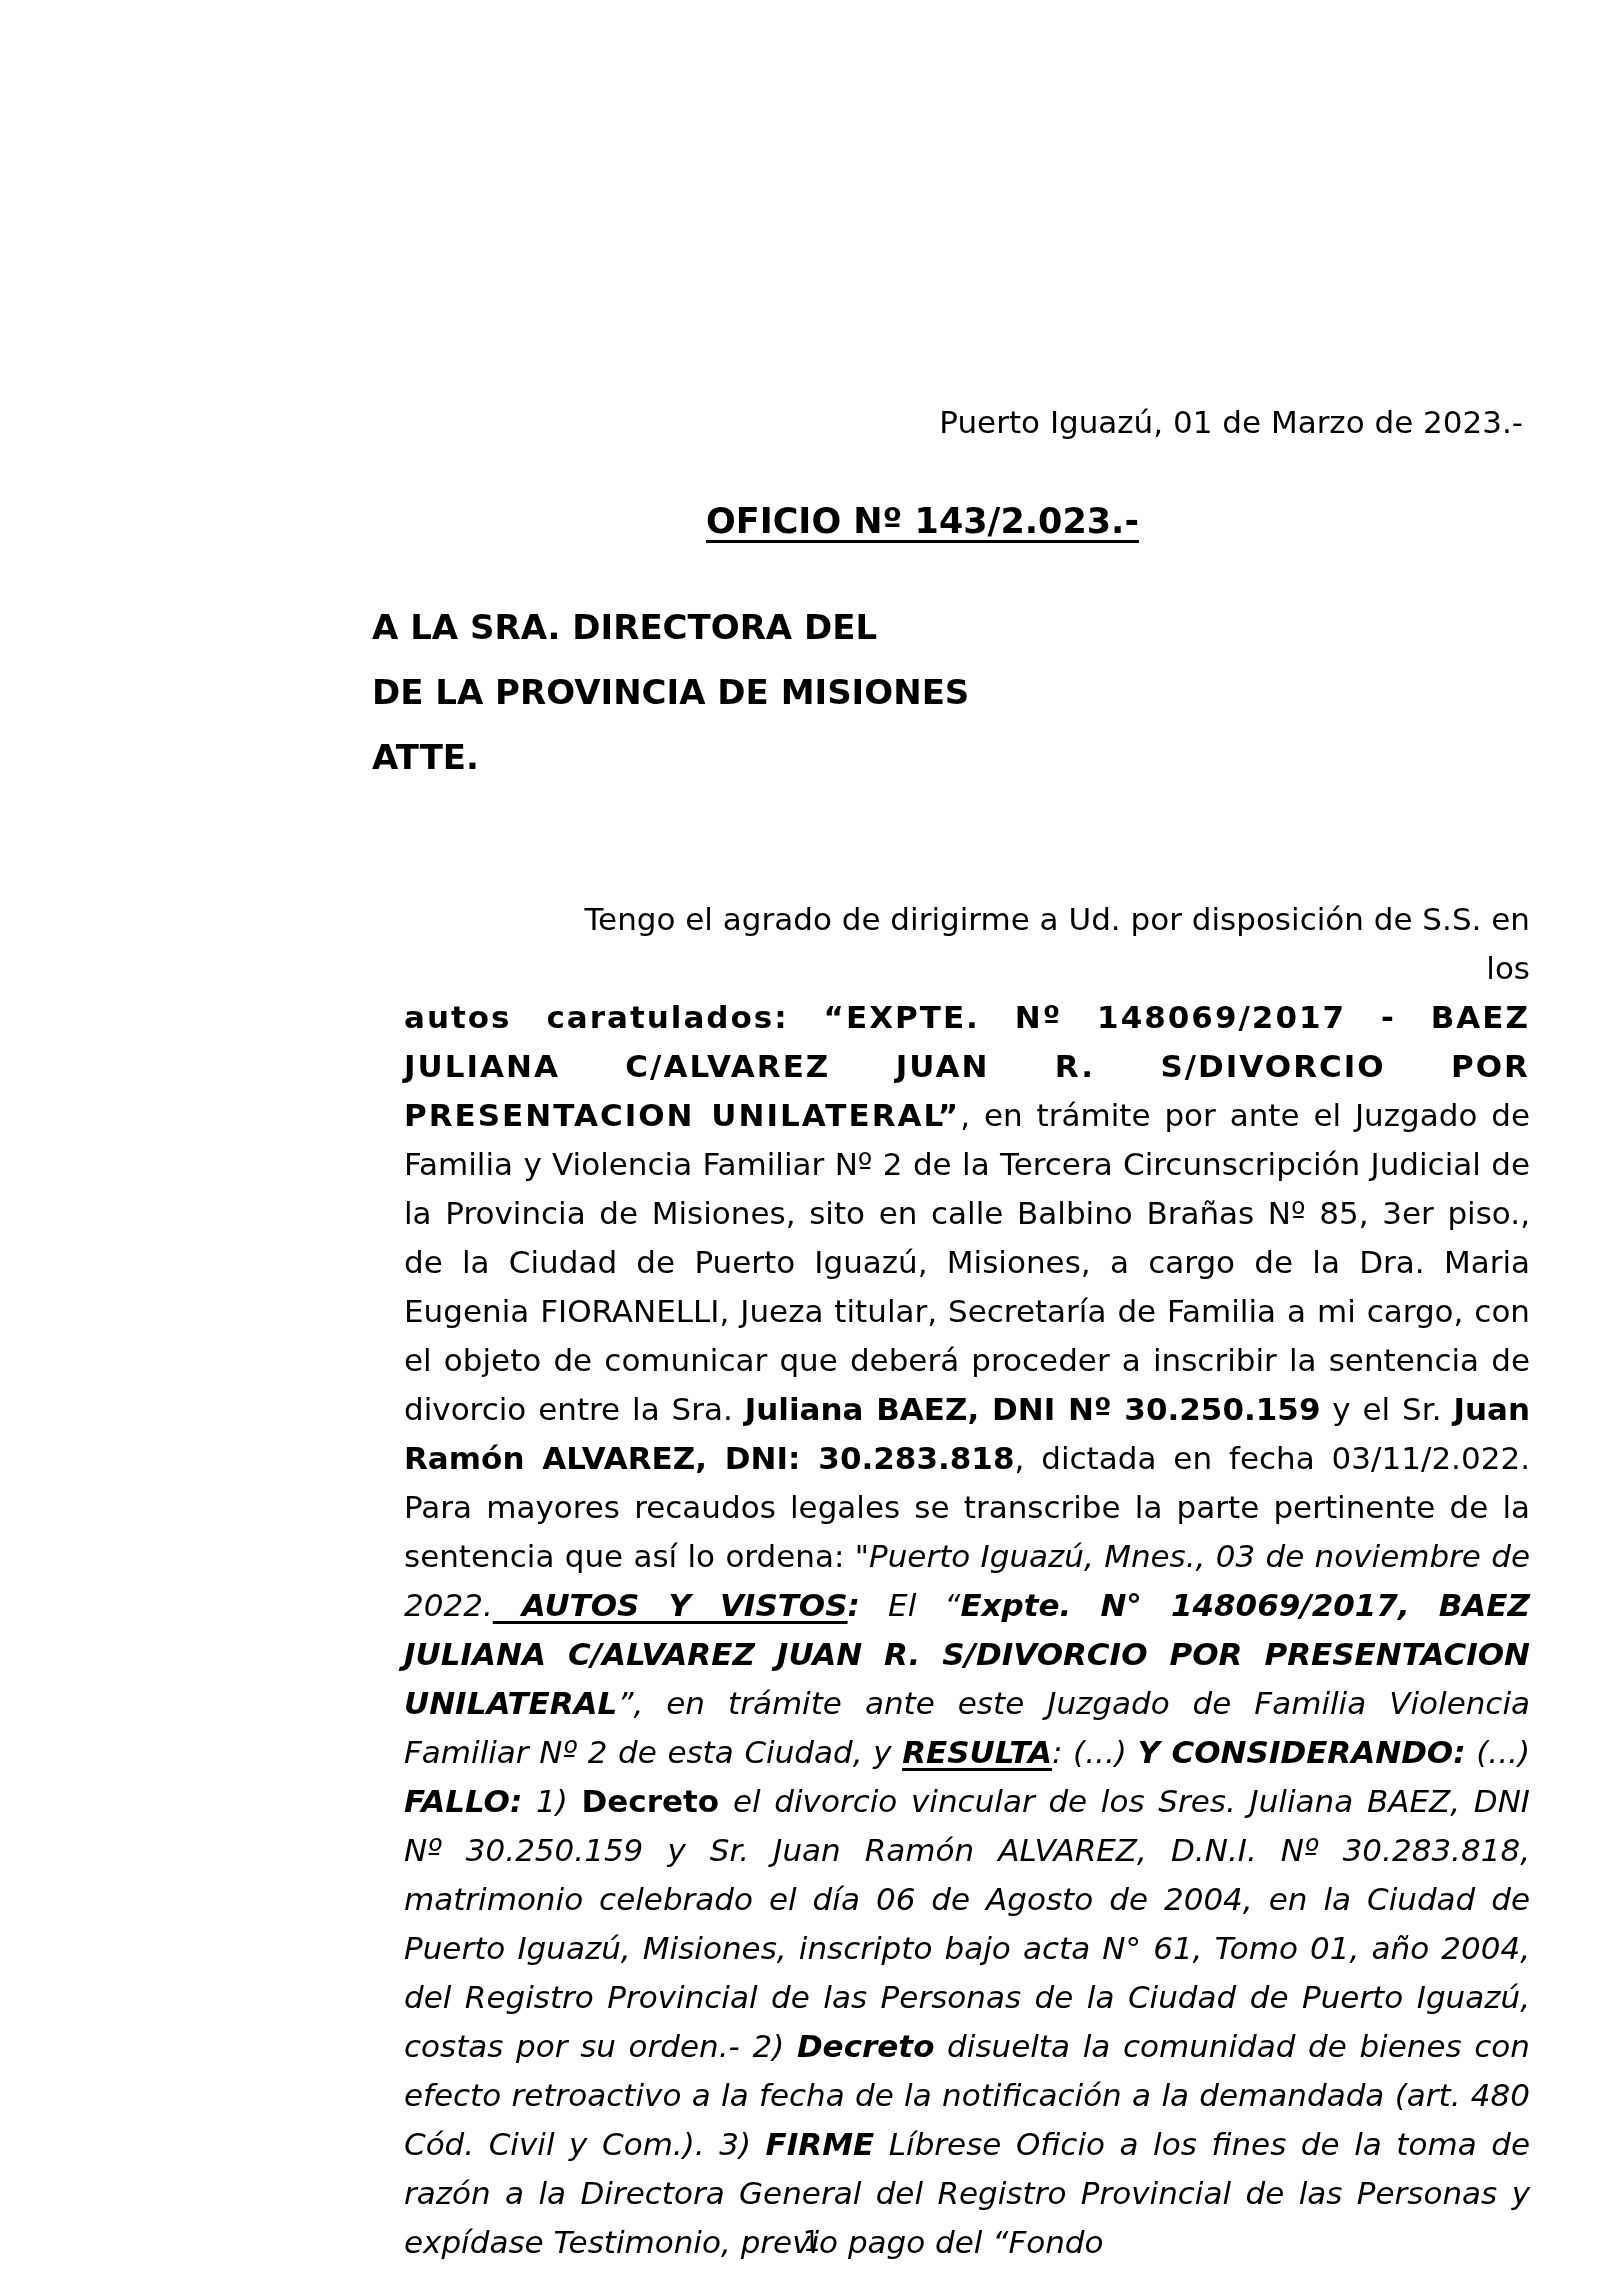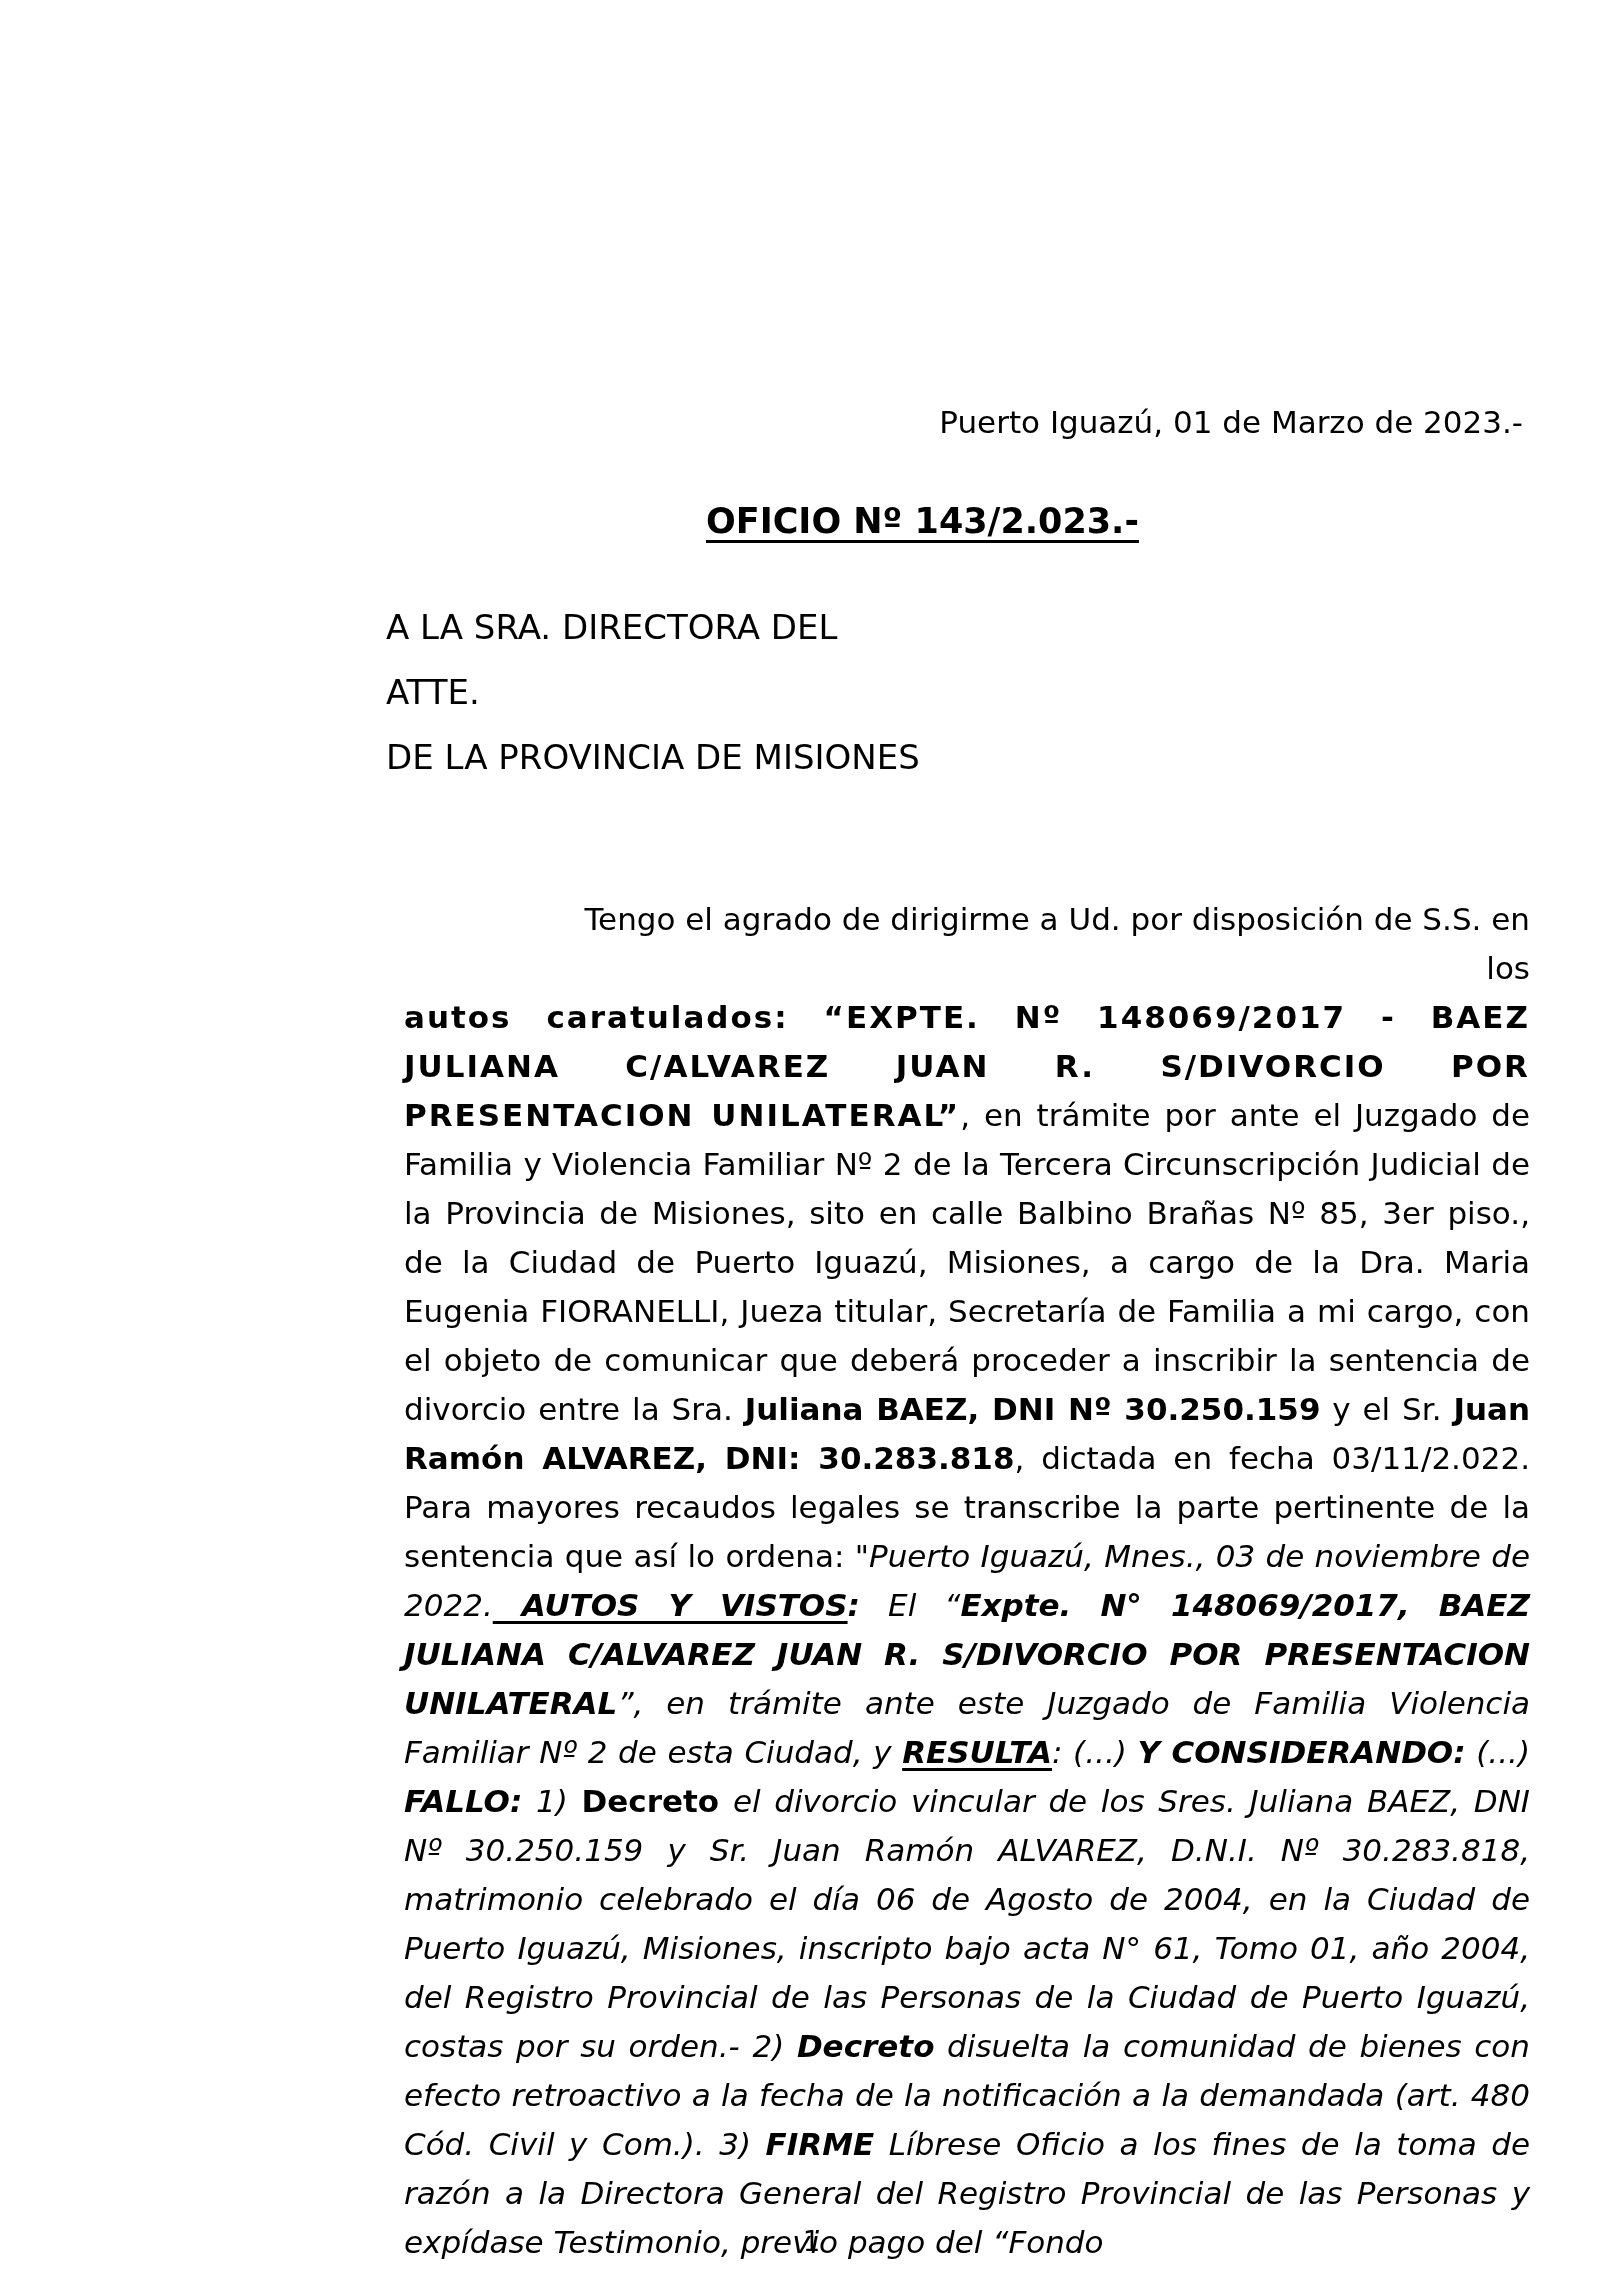--- a/index.html
+++ b/index.html
@@ -1,42 +1,42 @@
 <!DOCTYPE html>
 <html style="font-size:10.5px"><head>
 <meta charset="utf-8">
 <style>
   html, body { margin:0; padding:0; background:#ffffff; }
   body { width:1623px; height:2295px; position:relative; overflow:hidden;
          font-family:"DejaVu Sans", sans-serif; color:#000; }
   .date { position:absolute; top:398px; right:100px; font-size:31px; line-height:49px; white-space:nowrap; }
   .oficio { position:absolute; top:497px; left:706px; font-size:35px; font-weight:bold; text-decoration:underline; text-decoration-thickness:3.3px; text-underline-offset:6.5px; white-space:nowrap; line-height:49px; }
-  .addressee { position:absolute; top:595px; left:386px; font-size:34px; font-weight:normal; line-height:65px; }
+  .addressee { position:absolute; top:595px; left:372px; font-size:34px; font-weight:bold; line-height:65px; }
   .addressee div { white-space:nowrap; }
   .body-text { position:absolute; top:895px; left:404px; width:1126px; font-size:31px; line-height:49px; text-align:justify; }
   .indent { padding-left:164px; }
   .wide { letter-spacing:2px;font-weight:bold; }
   b { font-weight:bold; }
   i { font-style:italic; }
   u { text-decoration-thickness:2.6px; text-underline-offset:5.2px; }
   .page-num { position:absolute; top:2225px; left:0; width:1623px; text-align:center; font-size:27.5px; }
 </style>
 </head>
 <body>
 
 <div>
 
   <div class="date">Puerto Iguazú, 01 de Marzo de 2023.-</div>
 
   <div class="oficio">OFICIO Nº 143/2.023.-</div>
 
   <div class="addressee">
     <div>A LA SRA. DIRECTORA DEL</div>
+    <div>DE LA PROVINCIA DE MISIONES</div>
     <div>ATTE.</div>
-    <div>DE LA PROVINCIA DE MISIONES</div>
   </div>
 
   <div class="body-text">
     <div class="indent" style="text-align:right;"><span>Tengo el agrado de dirigirme a Ud. por disposición de S.S. en los </span></div><span class="wide">autos caratulados: </span><b class="wide">“EXPTE. Nº 148069/2017 - BAEZ JULIANA C/ALVAREZ JUAN R. S/DIVORCIO POR PRESENTACION UNILATERAL”</b><span>, en trámite por ante el Juzgado de Familia y Violencia Familiar Nº 2 de la Tercera Circunscripción Judicial de la Provincia de Misiones, sito en calle Balbino Brañas Nº 85, 3er piso., de la Ciudad de Puerto Iguazú, Misiones, a cargo de la Dra. Maria Eugenia FIORANELLI, Jueza titular, Secretaría de Familia a mi cargo, con el objeto de comunicar que deberá proceder a inscribir la sentencia de divorcio entre la Sra. </span><b>Juliana BAEZ, DNI Nº 30.250.159</b><span> y el Sr. </span><b>Juan Ramón ALVAREZ, DNI: 30.283.818</b><span>, dictada en fecha 03/11/2.022. Para mayores recaudos legales se transcribe la parte pertinente de la sentencia que así lo ordena: "</span><i>Puerto Iguazú, Mnes., 03 de noviembre de 2022.</i><b><i><u> AUTOS Y VISTOS</u></i></b><b><i>:</i></b><i> El “</i><b><i>Expte. N° 148069/2017, BAEZ JULIANA C/ALVAREZ JUAN R. S/DIVORCIO POR PRESENTACION UNILATERAL</i></b><i>”, en trámite ante este Juzgado de Familia Violencia Familiar Nº 2 de esta Ciudad, y </i><b><i><u>RESULTA</u></i></b><i>: (...) </i><b><i>Y CONSIDERANDO:</i></b><i> (...) </i><b><i>FALLO:</i></b><i> 1) </i><b>Decreto</b><i> el divorcio vincular de los Sres. Juliana BAEZ, DNI Nº 30.250.159 y Sr. Juan Ramón ALVAREZ, D.N.I. Nº 30.283.818, matrimonio celebrado el día 06 de Agosto de 2004, en la Ciudad de Puerto Iguazú, Misiones, inscripto bajo acta N° 61, Tomo 01, año 2004, del Registro Provincial de las Personas de la Ciudad de Puerto Iguazú, costas por su orden.- 2) </i><b><i>Decreto</i></b><i> disuelta la comunidad de bienes con efecto retroactivo a la fecha de la notificación a la demandada (art. 480 Cód. Civil y Com.). 3) </i><b><i>FIRME</i></b><i> Líbrese Oficio a los fines de la toma de razón a la Directora General del Registro Provincial de las Personas y expídase Testimonio, previo pago del “Fondo</i>
   </div>
 
   <div class="page-num">1</div>
 
 </div>
 

